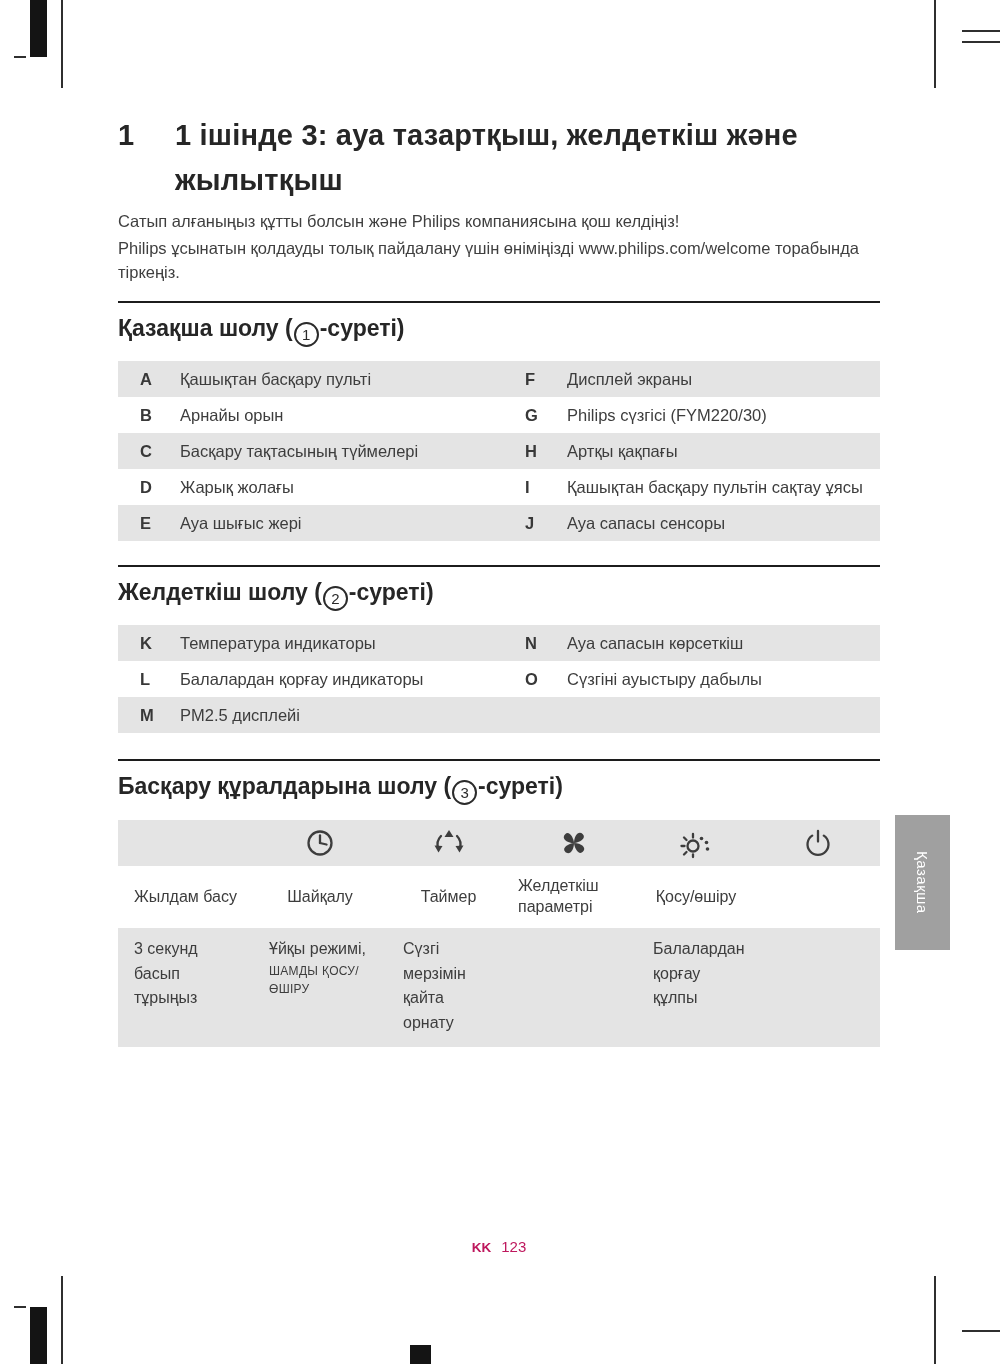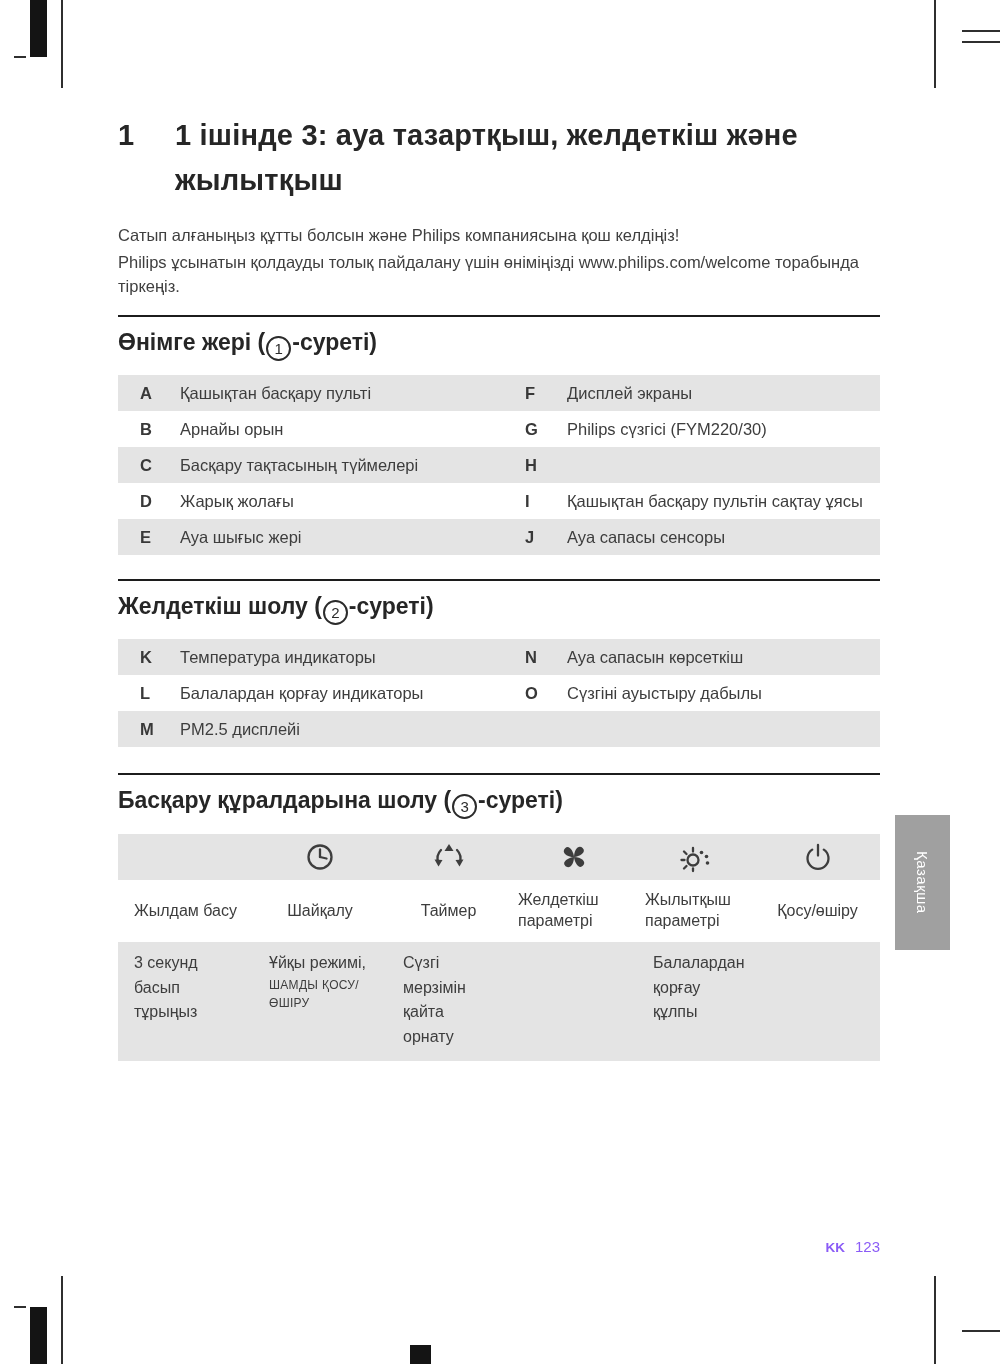--- a/index.html
+++ b/index.html
@@ -13,21 +13,21 @@
   }
   .cm { position:absolute; }
 
   .content { position:absolute; left:118px; top:0; width:762px; }
 
   .title-row { display:flex; margin-top:113px; }
   .chapter-num { width:57px; flex:0 0 57px; font-size:29px; font-weight:700; color:#262626; line-height:1.55; }
   h1.page-title { font-size:29px; font-weight:700; color:#262626; line-height:1.55; letter-spacing:0.2px; }
 
   p.intro { font-size:16.5px; line-height:1.5; color:#3f3f3f; }
-  p.intro.first { margin-top:20px; }
+  p.intro.first { margin-top:6px; }
   p.intro.second { margin-top:2px; }
 
   .rule { border-top:2px solid #1c1c1c; width:100%; }
   .rule.r1 { margin-top:16px; }
   .rule.r2 { margin-top:24px; }
   .rule.r3 { margin-top:26px; }
 
   h2.section-heading { font-size:23px; font-weight:700; color:#262626; margin-top:9px; line-height:1.4; }
   .circ {
     display:inline-flex; width:25px; height:25px;
@@ -55,21 +55,21 @@
   .crow.labels .ccell { padding:10px 8px; display:flex; align-items:center; justify-content:center; line-height:1.3; }
   .crow.actions .ccell { padding:9px 16px 11px; line-height:1.55; }
   .caps { font-size:12px; letter-spacing:0.3px; line-height:1.5; }
 
   .side-tab {
     position:absolute; right:50px; top:815px; width:55px; height:135px;
     background:#a0a0a0; display:flex; align-items:center; justify-content:center;
   }
   .side-tab span { writing-mode:vertical-rl; color:#ffffff; font-size:15px; letter-spacing:0.5px; }
 
-  .footer { position:absolute; left:118px; top:1238px; width:762px; text-align:right; color:#8b5cf6; }
+  .footer { position:absolute; left:118px; top:1238px; width:762px; text-align:center; color:#be185d; }
   .footer .lang { font-weight:700; font-size:13.5px; margin-right:10px; }
   .footer .pnum { font-size:15px; }
 
   svg .st { stroke:#3d3d3d; stroke-width:2.3; fill:none; stroke-linecap:round; }
   svg .fl { fill:#3d3d3d; stroke:none; }
 </style>
 </head>
 <body>
 
 <div class="cm" style="left:30px;top:0;width:17px;height:57px;background:#141414;"></div>
@@ -93,39 +93,40 @@
       <span>1 ішінде 3: ауа тазартқыш, желдеткіш және</span><br>
       <span>жылытқыш</span>
     </h1>
   </div>
 
   <p class="intro first">Сатып алғаныңыз құтты болсын және Philips компаниясына қош келдіңіз!</p>
   <p class="intro second">Philips ұсынатын қолдауды толық пайдалану үшін өніміңізді www.philips.com/welcome торабында тіркеңіз.</p>
 
   <div class="rule r1"></div>
   <h2 class="section-heading">
-    <span>Өнімге жері (</span><span class="circ">1</span><span>-суреті)</span>
+    <span>Қазақша шолу (</span><span class="circ">1</span><span>-суреті)</span>
   </h2>
   <div class="ptable">
     <div class="prow shade">
       <div class="key">A</div>
       <div class="val">Қашықтан басқару пульті</div>
       <div class="key key-r">F</div>
       <div class="val">Дисплей экраны</div>
     </div>
     <div class="prow">
       <div class="key">B</div>
       <div class="val">Арнайы орын</div>
       <div class="key key-r">G</div>
       <div class="val">Philips сүзгісі (FYM220/30)</div>
     </div>
     <div class="prow shade">
       <div class="key">C</div>
       <div class="val">Басқару тақтасының түймелері</div>
       <div class="key key-r">H</div>
+      <div class="val">Артқы қақпағы</div>
     </div>
     <div class="prow">
       <div class="key">D</div>
       <div class="val">Жарық жолағы</div>
       <div class="key key-r">I</div>
       <div class="val">Қашықтан басқару пультін сақтау ұясы</div>
     </div>
     <div class="prow shade">
       <div class="key">E</div>
       <div class="val">Ауа шығыс жері</div>
@@ -212,21 +213,20 @@
           <path class="st" d="M16 4 V14.5"></path>
         </svg>
       </div>
     </div>
 
     <div class="crow labels">
       <div class="ccell">Жылдам басу</div>
       <div class="ccell">Шайқалу</div>
       <div class="ccell">Таймер</div>
       <div class="ccell">Желдеткіш параметрі</div>
-      <div class="ccell">Жылытқыш параметрі</div>
       <div class="ccell">Қосу/өшіру</div>
     </div>
 
     <div class="crow actions shade">
       <div class="ccell">
         <div>3 секунд басып тұрыңыз</div>
         <div class="caps"></div>
       </div>
       <div class="ccell">
         <div>Ұйқы режимі,</div>

